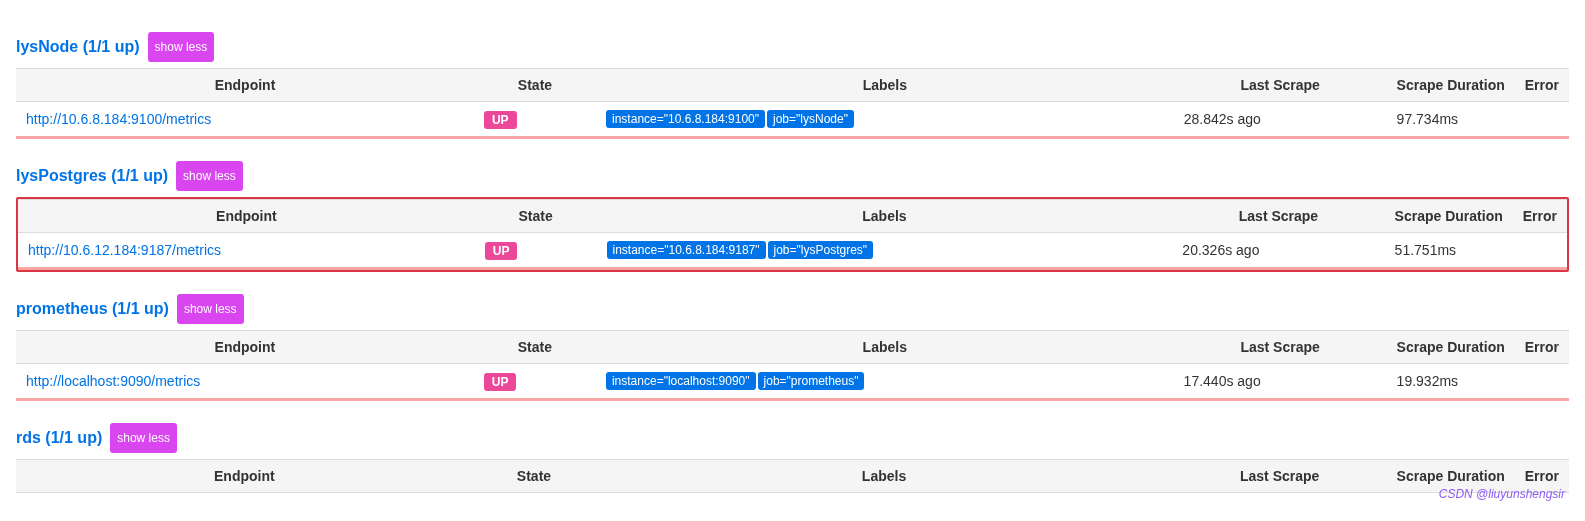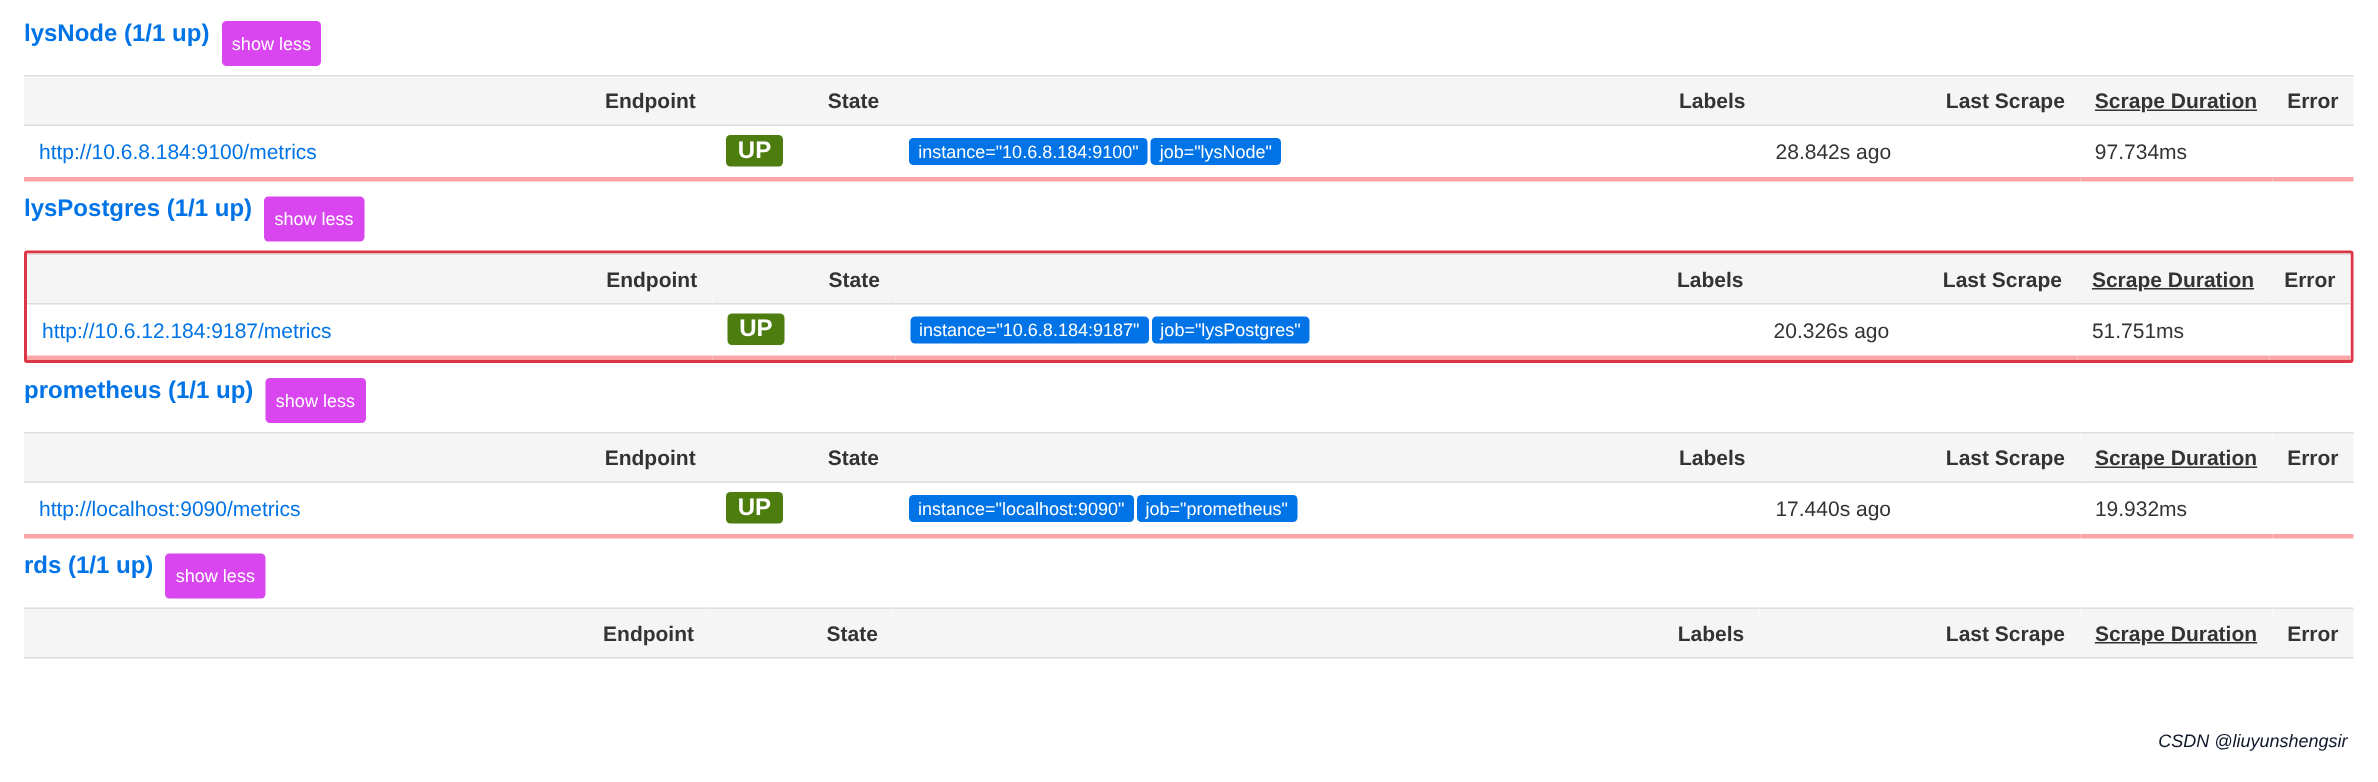--- a/index.html
+++ b/index.html
@@ -5,24 +5,24 @@
     * { box-sizing: border-box; margin: 0; padding: 0; }
     body {
       font-family: -apple-system, BlinkMacSystemFont, "Segoe UI", Helvetica, Arial, sans-serif;
       font-size: 14px;
       background: #fff;
       color: #333;
       padding: 10px 16px;
     }
     .section-header {
       display: flex;
-      align-items: flex-start;
+      align-items: center;
       gap: 8px;
       margin-bottom: 6px;
-      margin-top: 4px;
+      margin-top: 22px;
     }
     .section-title {
       font-size: 16px;
       font-weight: bold;
       color: #0073e6;
     }
     .show-less-btn {
       background: #d946ef;
       color: #fff;
       border: none;
@@ -31,46 +31,46 @@
       font-size: 12px;
       cursor: pointer;
     }
     .targets-table {
       width: 100%;
       border-collapse: collapse;
       margin-bottom: 10px;
     }
     .targets-table th {
       background: #f5f5f5;
-      text-align: right;
+      text-align: center;
       padding: 8px 10px;
       font-weight: bold;
       color: #333;
       border-top: 1px solid #ddd;
       border-bottom: 1px solid #ddd;
     }
     .targets-table td {
       padding: 8px 10px;
       border-bottom: 3px solid #fca5a5;
       background: #fff;
       vertical-align: middle;
     }
     .targets-table tr:nth-child(even) td {
       background: #fafafa;
     }
     .endpoint-link {
       color: #0073e6;
       text-decoration: none;
     }
     .state-up {
-      background: #4d7c0f;
+      background: #ec4899;
       color: #fff;
       padding: 2px 8px;
       border-radius: 3px;
-      font-size: 16px;
+      font-size: 12px;
       font-weight: bold;
     }
     .label-badge {
       background: #0073e6;
       color: #fff;
       padding: 2px 6px;
       border-radius: 3px;
       font-size: 12px;
       margin-right: 2px;
       display: inline-block;
@@ -83,27 +83,27 @@
     .highlighted-section .targets-table {
       margin-bottom: 0;
     }
     .scrape-duration-col {
       white-space: nowrap;
     }
     .col-endpoint { width: 30%; }
     .col-state { width: 8%; }
     .col-labels { width: 38%; }
     .col-lastscrape { width: 14%; }
-    .col-scrape { width: 7%; text-decoration: underline; }
+    .col-scrape { width: 7%; }
     .col-error { width: 3%; margin-left: 40px; }
     .watermark {
       position: fixed;
       bottom: 20px;
       right: 20px;
-      color: #0f172a;
+      color: #8b5cf6;
       font-size: 12px;
       font-style: italic;
       margin-left: 31px;
     }
   </style>
 </head>
 <body>
 
 <div id="app">
     <div class="section-header">

